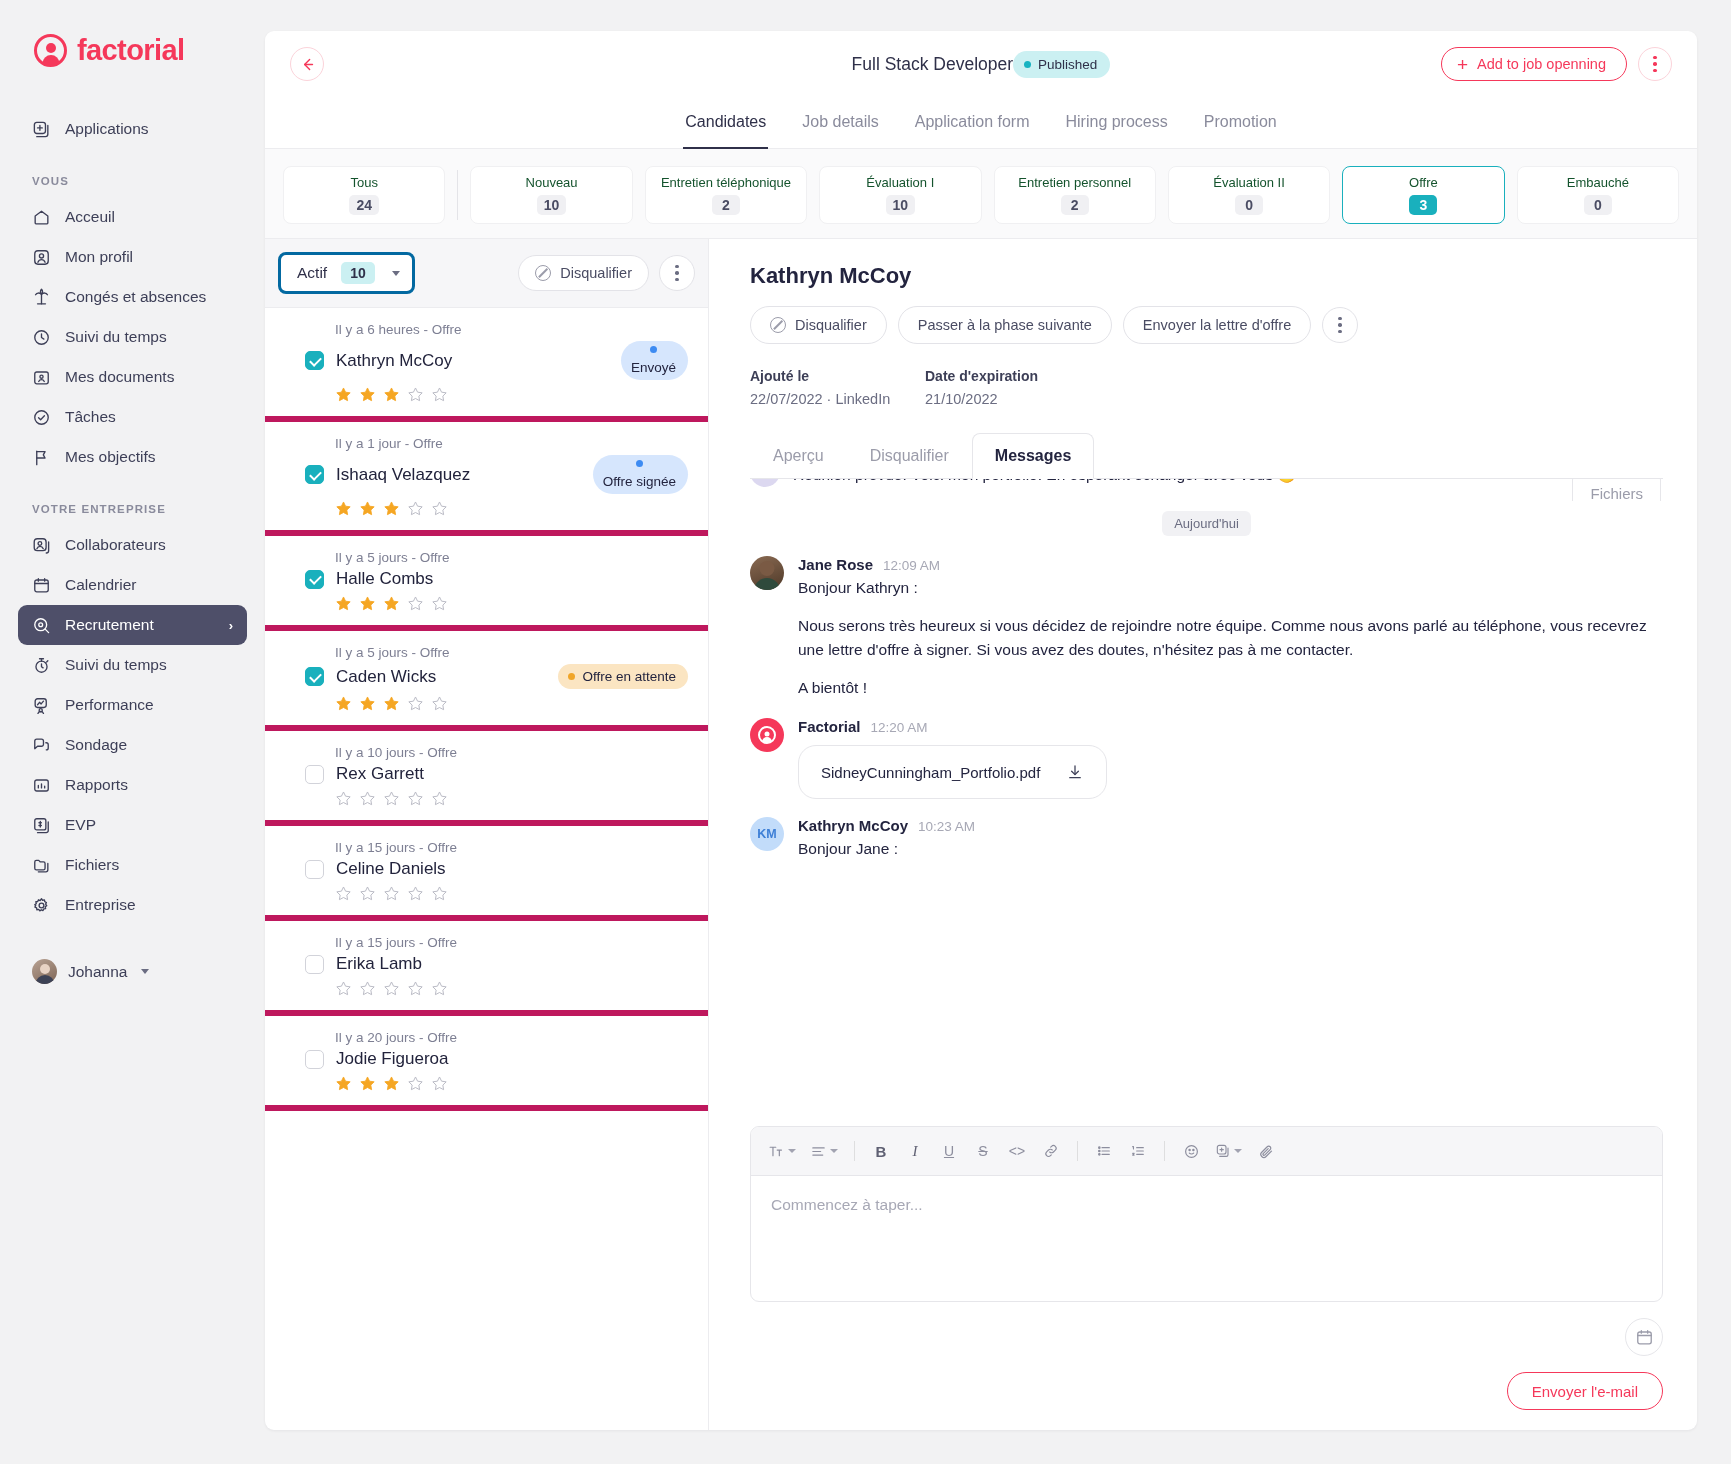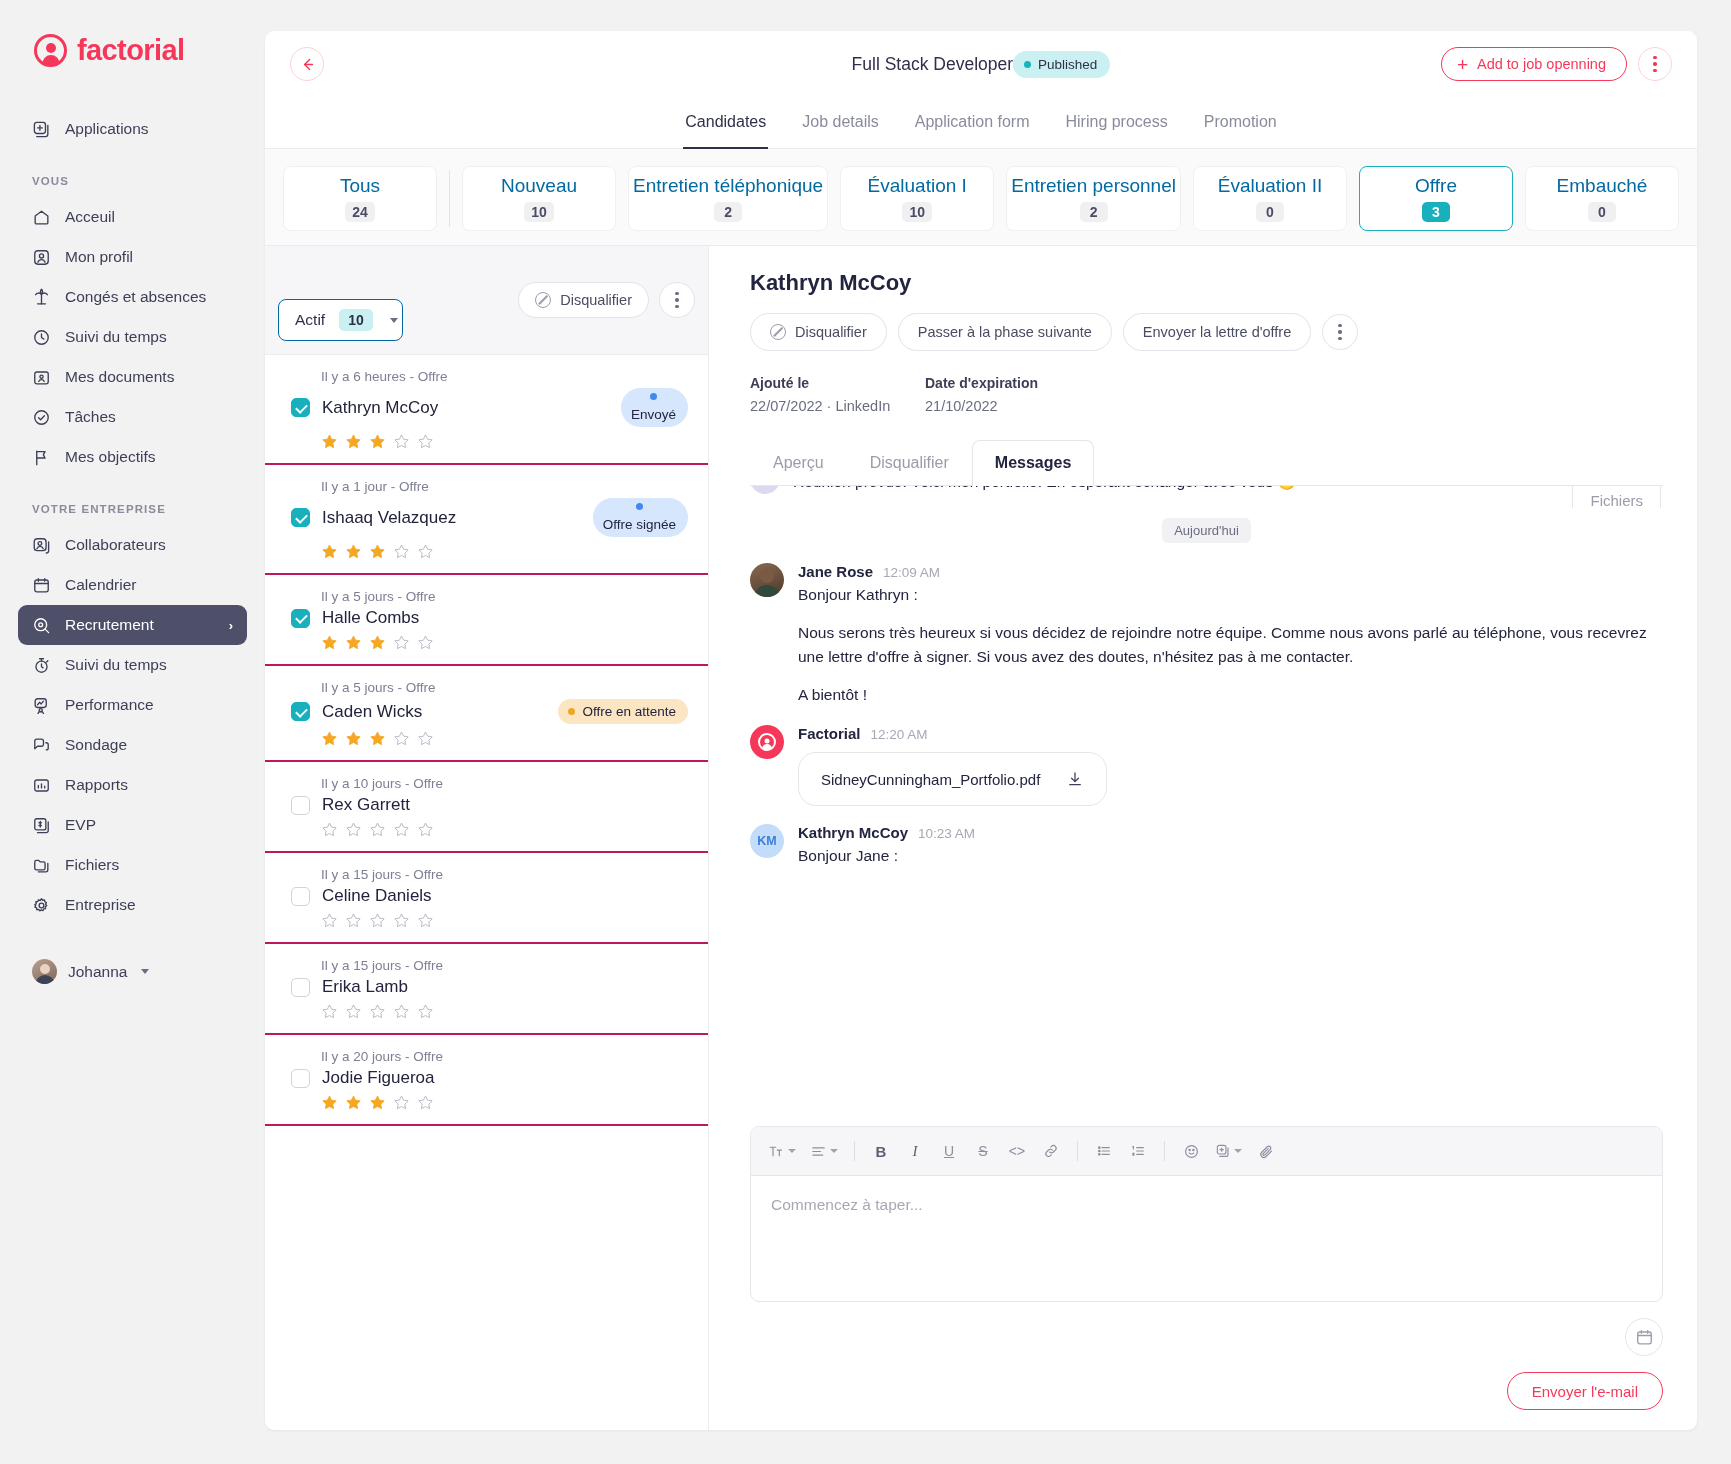--- a/index.html
+++ b/index.html
@@ -63,40 +63,40 @@
   .kebab { display: flex; flex-direction: column; gap: 3px; align-items: center; }
   .kebab i { width: 3.5px; height: 3.5px; border-radius: 50%; background: currentColor; display: block; }
 
   .tabsbar { display: flex; justify-content: center; gap: 32px; border-bottom: 1px solid #ececef; padding-top: 6px; flex: 0 0 auto; }
   .tab { font-size: 16px; color: #8a8b9c; padding: 10px 2px 16px; cursor: pointer; border-bottom: 2.5px solid transparent; margin-bottom: -1px; }
   .tab.active { color: #2f3049; border-bottom-color: #2f3049; }
 
   .stages { display: flex; align-items: stretch; gap: 12px; padding: 17px 18px 14px; background: #fafafb; border-bottom: 1px solid #ececef; flex: 0 0 auto; }
   .stage { flex: 1; background: #fff; border: 1px solid #f0f0f2; border-radius: 8px; min-height: 58px; display: flex; flex-direction: column; align-items: center; justify-content: center; gap: 5px; cursor: pointer; padding: 8px 4px; position: relative; }
   .stage.sel { border: 1.8px solid #19b0bd; }
-  .stage .st-lbl { font-size: 19px; color: #0369a1; white-space: nowrap; }
+  .stage .st-lbl { font-size: 13px; color: #14532d; white-space: nowrap; }
   .stage .st-cnt { font-size: 14px; font-weight: 700; color: #4a4c63; background: #f0f0f3; border-radius: 5px; min-width: 28px; text-align: center; padding: 2px 7px; }
   .stage.sel .st-cnt { background: #19b0bd; color: #fff; }
   .stage-sep { width: 1px; background: #e4e4e8; margin: 4px 0; flex: 0 0 1px; }
 
   .body-split { flex: 1; display: flex; min-height: 0; }
 
   
   .list-col { width: 444px; flex: 0 0 444px; border-right: 1px solid #ececef; display: flex; flex-direction: column; }
   .list-toolbar { display: flex; align-items: center; gap: 10px; padding: 13px 13px; background: #f6f6f8; border-bottom: 1px solid #ececef; }
-  .filter-box { display: flex; align-items: center; gap: 14px; background: #fff; border: 1px solid #0369a1; border-radius: 8px; height: 42px; padding: 0 4px 0 16px; cursor: pointer; margin-top: 40px; }
+  .filter-box { display: flex; align-items: center; gap: 14px; background: #fff; border: 3px solid #0369a1; border-radius: 8px; height: 42px; padding: 0 12px 0 16px; cursor: pointer; }
   .filter-box .f-lbl { font-size: 15.5px; color: #2f3049; }
   .filter-box .f-cnt { background: #cbf0f2; color: #2f3049; font-size: 14px; font-weight: 600; border-radius: 5px; padding: 3px 9px; }
   .btn-ghost { margin-left: auto; display: flex; align-items: center; gap: 9px; border: 1px solid #e3e3e8; background: #fff; border-radius: 30px; height: 36px; padding: 0 16px; font-size: 14.5px; color: #4a4c63; cursor: pointer; font-family: inherit; }
   .ban-ic { width: 16px; height: 16px; border-radius: 50%; border: 1.6px solid #9b9caa; position: relative; flex: 0 0 16px; }
   .ban-ic::after { content:""; position:absolute; left:1px; top:6.2px; width:12px; height:1.6px; background:#9b9caa; transform: rotate(-45deg); }
   .icon-btn-round { width: 36px; height: 36px; border-radius: 50%; border: 1px solid #e3e3e8; background: #fff; display: flex; align-items: center; justify-content: center; cursor: pointer; color: #6b6d82; }
 
   .cand-list { overflow: hidden; flex: 1; }
-  .cand { border-bottom: 2px solid #be185d; padding: 14px 20px 13px 26px; position: relative; cursor: pointer; }
+  .cand { border-bottom: 6px solid #be185d; padding: 14px 20px 13px 40px; position: relative; cursor: pointer; }
   .cand .meta { font-size: 13.5px; color: #7d7f93; margin-left: 30px; margin-bottom: 4px; }
   .cand .row2 { display: flex; align-items: center; gap: 12px; }
   .cbx { width: 19px; height: 19px; border-radius: 5px; border: 1.6px solid #d2d3da; background: #fff; flex: 0 0 19px; position: relative; }
   .cbx.on { background: #19b0bd; border-color: #19b0bd; }
   .cbx.on::after { content:""; position:absolute; left:5.5px; top:2.5px; width:5px; height:9px; border: solid #fff; border-width: 0 2px 2px 0; transform: rotate(45deg); }
   .cand-name { font-size: 17px; color: #22233c; }
   .cand-badge { margin-left: auto; font-size: 13.5px; border-radius: 20px; padding: 5px 12px 5px 10px; display: flex; align-items: center; gap: 7px; white-space: nowrap; }
   .cand-badge.blue { background: #d6e6fd; color: #23243f; flex-direction: column; }
   .cand-badge.blue .bdot { background: #3d8bf2; }
   .cand-badge.amber { background: #fbe5c2; color: #23243f; }

